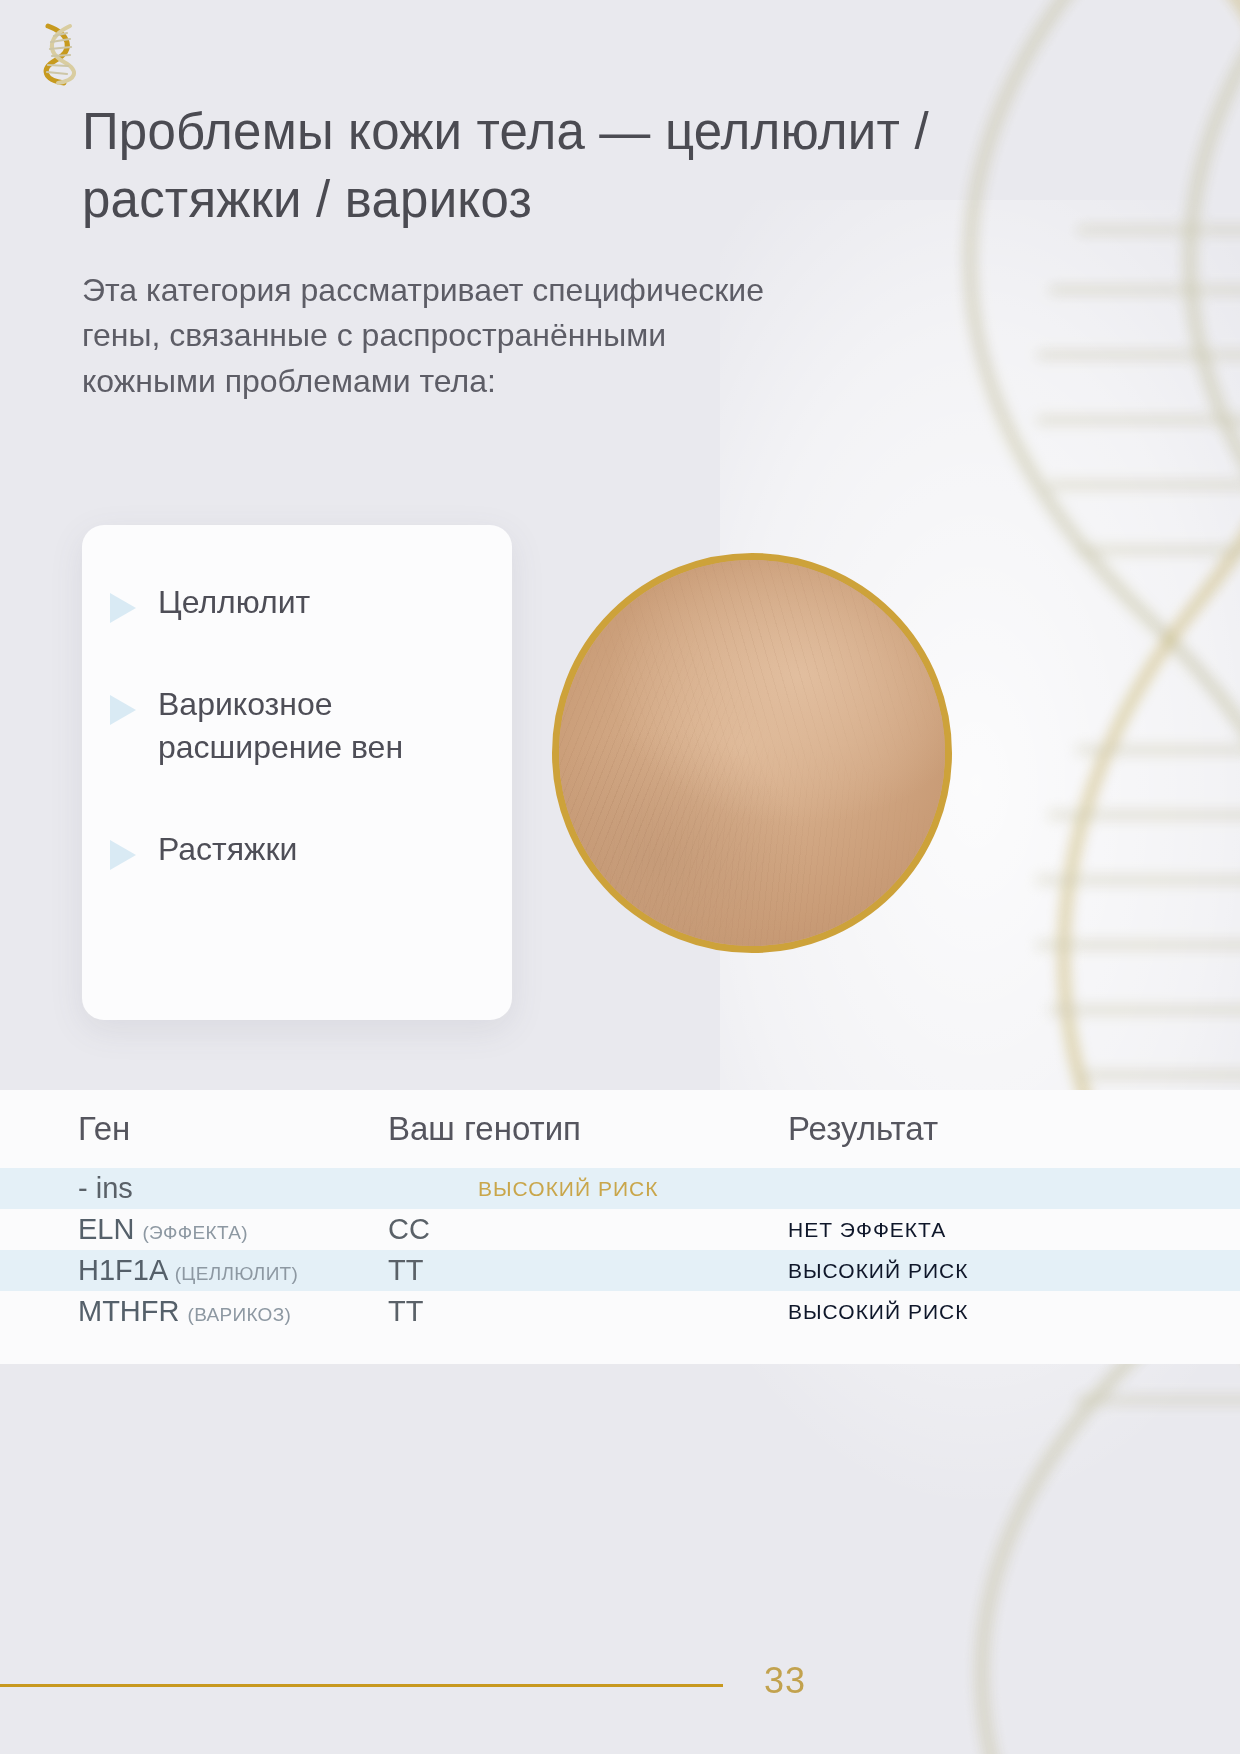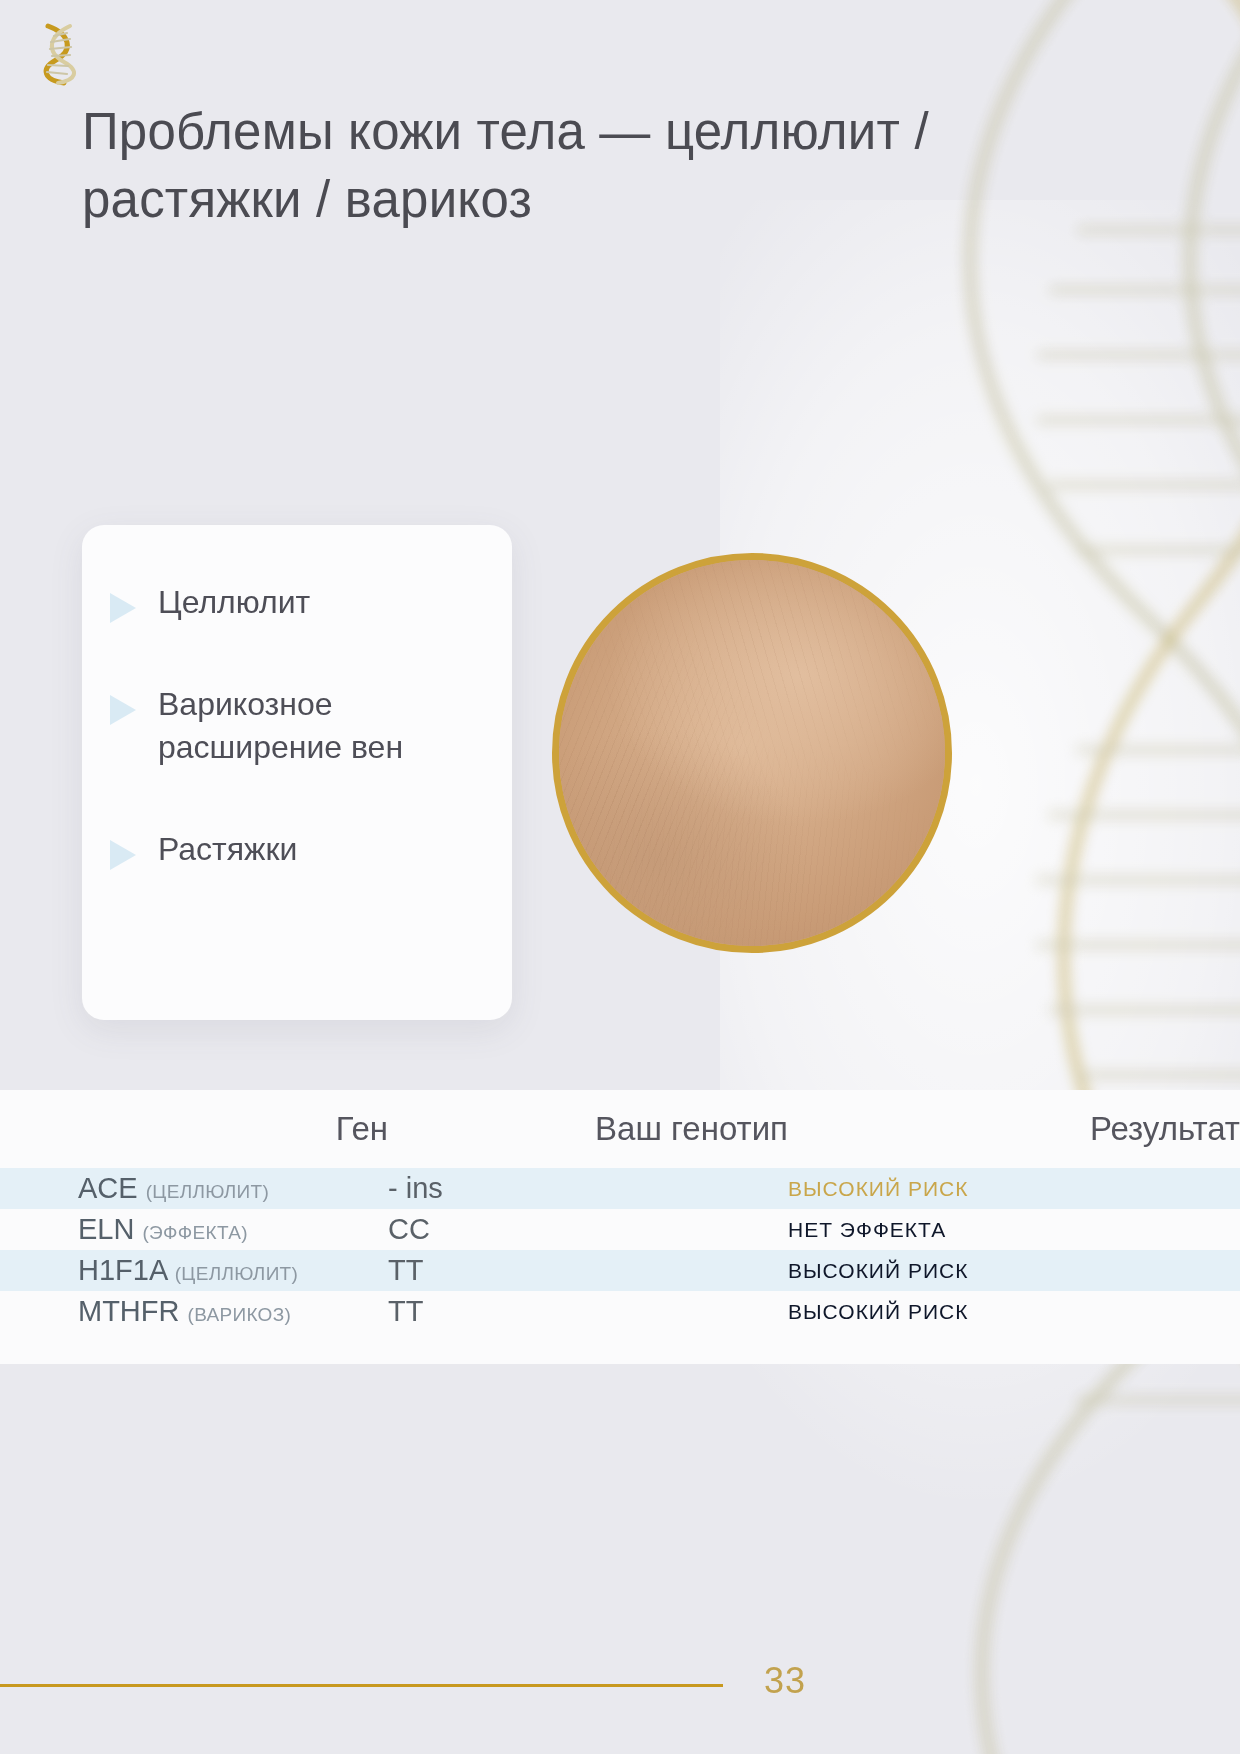--- a/index.html
+++ b/index.html
@@ -185,21 +185,20 @@
   .trow {
     display: flex;
     align-items: center;
     height: 41px;
     padding-left: 78px;
     box-sizing: border-box;
   }
   .trow.head {
     height: 78px;
     background: #fbfbfc;
-    text-align: right;
   }
   .trow.odd  { background: #e4f0f7; }
   .trow.even { background: #fbfbfc; }
   .trow.tail { height: 32px; background: #fbfbfc; }
 
   .c-gene   { width: 310px; flex: 0 0 310px; }
   .c-geno   { width: 400px; flex: 0 0 400px; }
   .c-res    { flex: 1 1 auto; }
 
   .trow.head .c-gene,
@@ -298,20 +297,21 @@
           <line x1="20" y1="29" x2="41" y2="27"></line>
           <line x1="22" y1="36" x2="40" y2="35"></line>
           <line x1="18" y1="45" x2="38" y2="46"></line>
           <line x1="17" y1="52" x2="37" y2="54"></line>
         </g>
       </g>
     </svg>
   </div>
 
   <div class="title">Проблемы кожи тела — целлюлит / растяжки / варикоз</div>
+  <div class="intro">Эта категория рассматривает специфические гены, связанные с распространёнными кожными проблемами тела:</div>
 
   <div class="card">
     <div class="bullet-row">
       <div class="tri"></div>
       <div class="bullet-text">Целлюлит</div>
     </div>
     <div class="bullet-row">
       <div class="tri"></div>
       <div class="bullet-text">Варикозное расширение вен</div>
     </div>
@@ -331,24 +331,20 @@
 
   <div class="table">
 
     <div class="trow head">
       <div class="c-gene">Ген</div>
       <div class="c-geno">Ваш генотип</div>
       <div class="c-res">Результат</div>
     </div>
 
     <div class="trow odd">
-      <div class="c-gene cell">
-        <span class="gene-name">ACE</span>
-        <span class="gene-tag">(ЦЕЛЛЮЛИТ)</span>
-      </div>
       <div class="c-geno cell">- ins</div>
       <div class="c-res res">ВЫСОКИЙ РИСК</div>
     </div>
 
     <div class="trow even">
       <div class="c-gene cell">
         <span class="gene-name">ELN</span>
         <span class="gene-tag">(ЭФФЕКТА)</span>
       </div>
       <div class="c-geno cell">CC</div>

